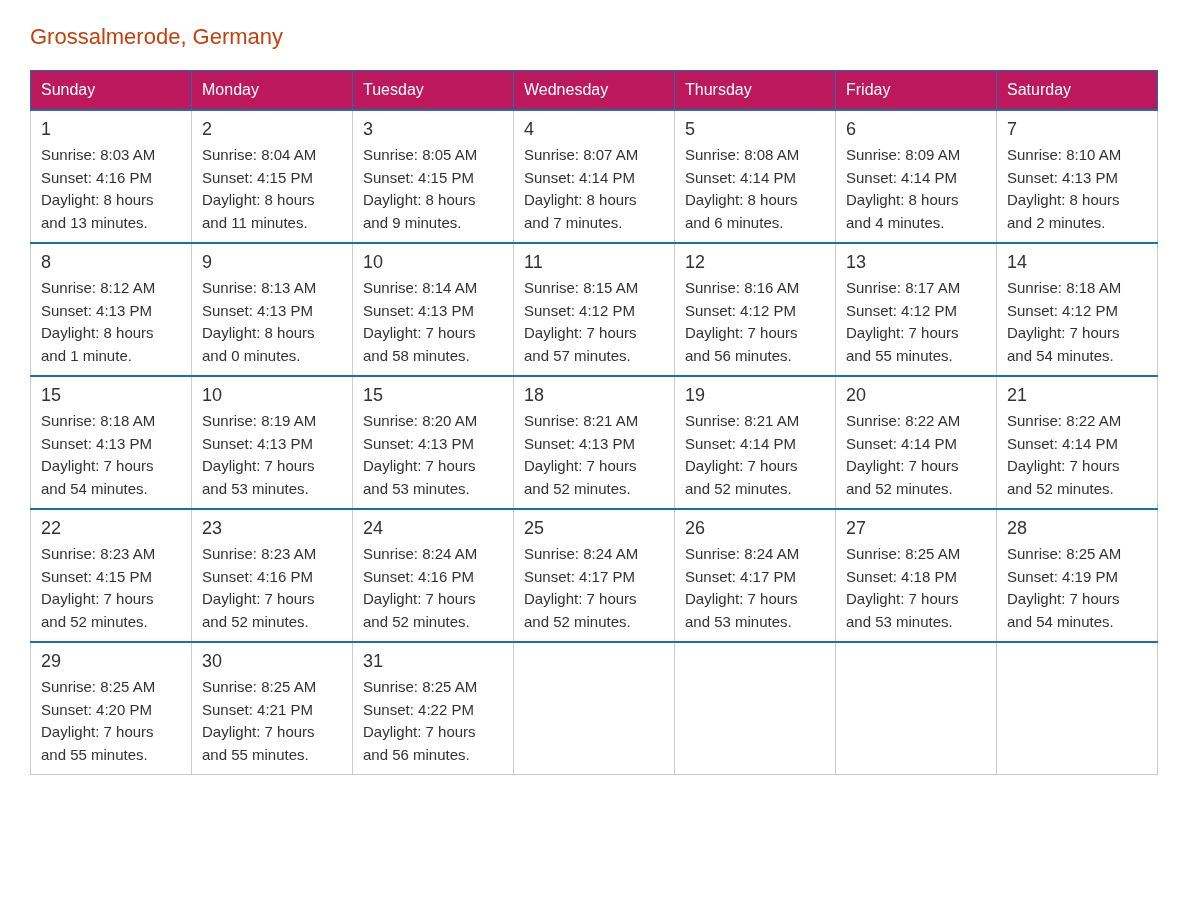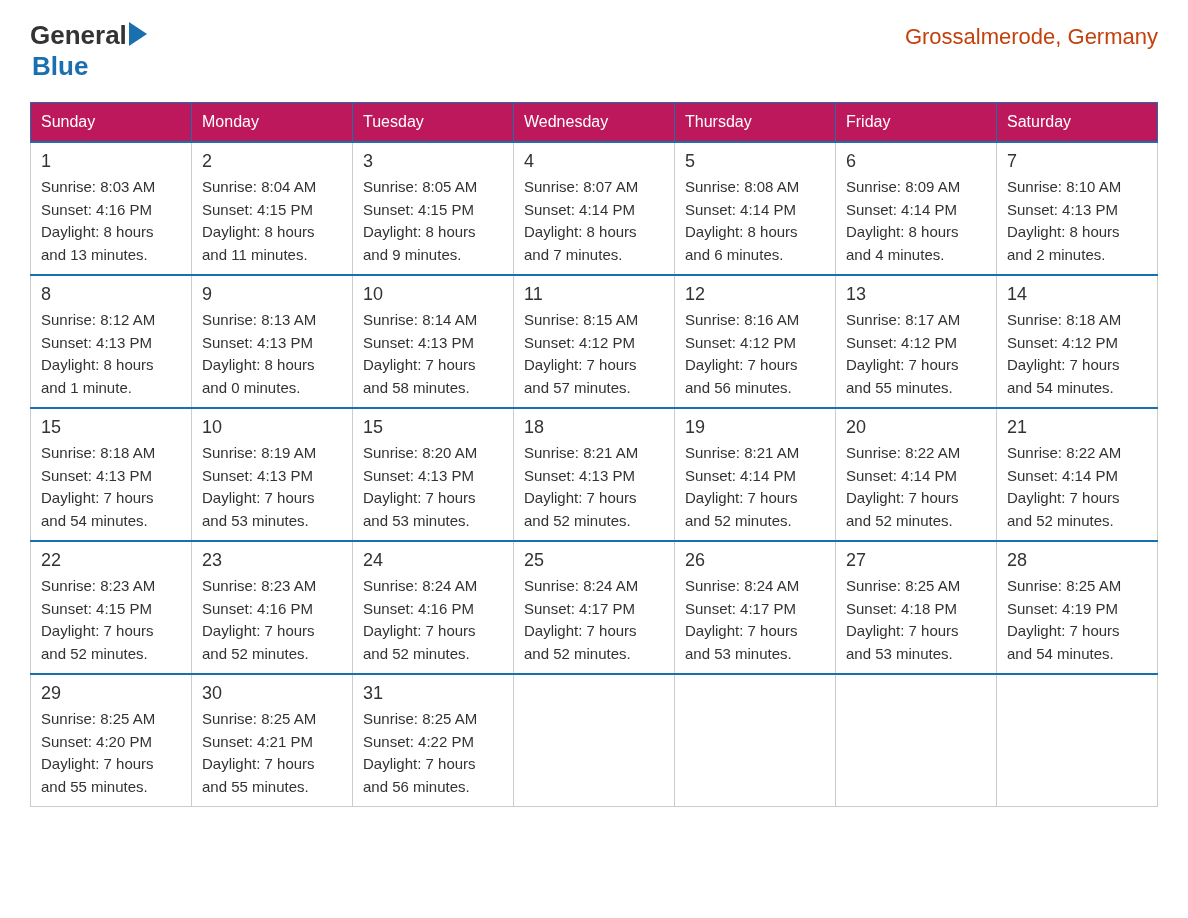--- a/index.html
+++ b/index.html
@@ -103,27 +103,20 @@
       border-top: 2px solid #1a6faf;
     }
     .empty-cell {
       background: #fff;
     }
   </style>
 </head>
 <body>
 
 <div class="header">
-  <div class="logo">
-    <div class="logo-text">
-      <span class="logo-general">General</span>
-      <div class="logo-arrow"></div>
-    </div>
-    <span class="logo-blue">Blue</span>
-  </div>
   <div class="title-section">
     <div class="location">Grossalmerode, Germany</div>
   </div>
 </div>
 
 <table>
   <thead>
     <tr>
     <th>Sunday</th>
         <th>Monday</th>

